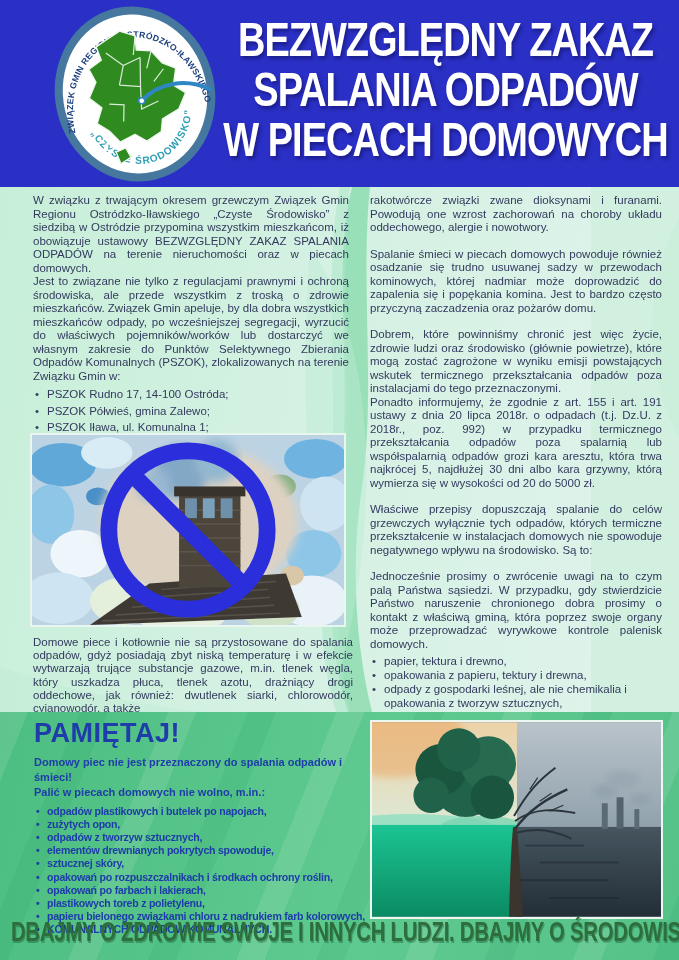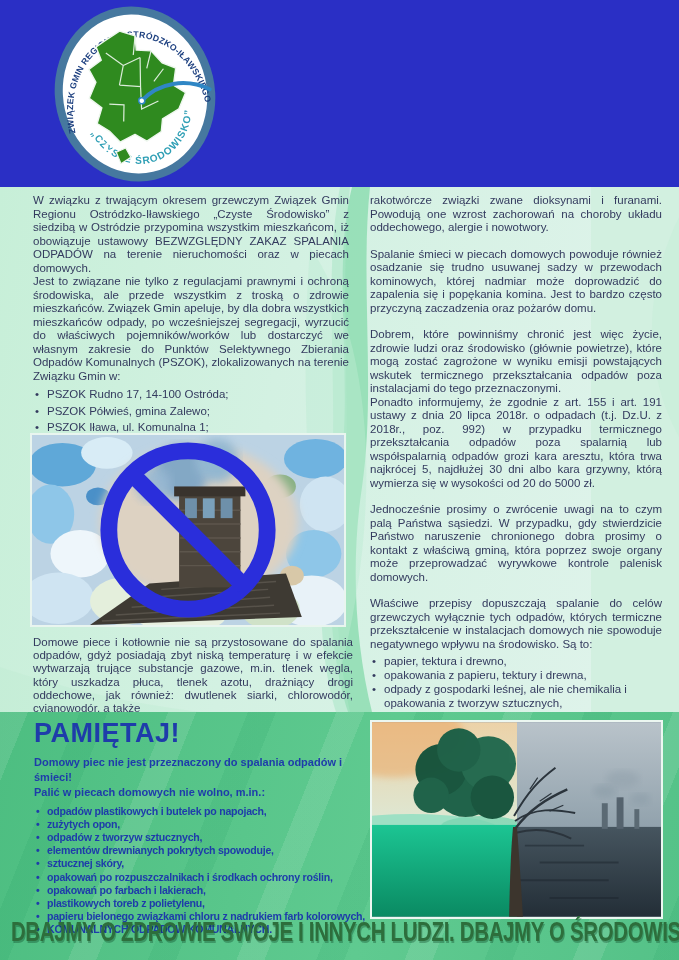--- a/index.html
+++ b/index.html
@@ -75,20 +75,25 @@
         <g>
           <path d="M62,30 L78,24 L92,32 L90,46 L104,50 L112,64 L124,72 L118,88 L128,98 L118,112 L100,118 L96,130 L80,136 L70,127 L54,131 L46,118 L36,108 L44,94 L34,82 L44,68 L40,54 L54,48 L52,34 Z" fill="#2f8a1f" stroke="#eef7ee" stroke-width="1.4" stroke-linejoin="round"></path>
           <path d="M60,42 L74,58 L66,76 M74,58 L92,54 M66,76 L86,82 L92,54 M86,82 L82,104 L100,100 M52,92 L66,96 L62,112 M92,32 L86,50 M104,50 L96,66 M112,70 L100,80" fill="none" stroke="#eef7ee" stroke-width="1.2" opacity=".9"></path>
           <polygon points="48,140 58,138 61,148 50,152" fill="#2f8a1f" stroke="#eef7ee" stroke-width="1.2"></polygon>
           <circle cx="43" cy="133" r="4" fill="none" stroke="#ffffff" stroke-width="1.6"></circle>
           <path d="M84,96 C104,82 132,84 152,100" fill="none" stroke="#2f86c5" stroke-width="4" stroke-linecap="round"></path>
           <circle cx="84" cy="96" r="3" fill="#ffffff" stroke="#2f86c5" stroke-width="1.5"></circle>
         </g>
       </g>
     </svg>
+    <div class="title">
+      <div class="title-line">BEZWZGLĘDNY ZAKAZ</div>
+      <div class="title-line">SPALANIA ODPADÓW</div>
+      <div class="title-line">W PIECACH DOMOWYCH</div>
+    </div>
   </div>
 
   <div class="body">
     <svg class="decor" viewBox="0 0 679 525">
       <path d="M352,0 C330,90 356,200 338,300 C324,380 330,470 348,525 L372,525 C356,460 350,380 362,300 C376,205 360,95 370,0 Z" fill="#7fd8a6" opacity="0.7"></path>
       <path d="M340,0 C320,100 344,230 326,340 C316,410 322,480 336,525 L350,525 C338,470 332,400 342,330 C354,240 338,110 350,0 Z" fill="#a9e6c6" opacity="0.55"></path>
       <path d="M310,60 C372,150 386,320 336,500 C318,430 296,240 310,60 Z" fill="#bdebd2" opacity="0.45"></path>
       <path d="M679,30 C640,110 646,190 679,250 Z" fill="#c6eed8" opacity="0.5"></path>
       <path d="M0,480 C60,500 120,515 200,525 L0,525 Z" fill="#bdebd2" opacity="0.35"></path>
     </svg>
@@ -157,22 +162,22 @@
 
     <div class="col blk-l3">
       <p>Domowe piece i kotłownie nie są przystosowane do spalania odpadów, gdyż posiadają zbyt niską temperaturę i w efekcie wytwarzają trujące substancje gazowe, m.in. tlenek węgla, który uszkadza płuca, tlenek azotu, drażniący drogi oddechowe, jak również: dwutlenek siarki, chlorowodór, cyjanowodór, a także</p>
     </div>
 
     <div class="col col-right">
       <p>rakotwórcze związki zwane dioksynami i furanami. Powodują one wzrost zachorowań na choroby układu oddechowego, alergie i nowotwory.</p>
       <p class="gap">Spalanie śmieci w piecach domowych powoduje również osadzanie się trudno usuwanej sadzy w przewodach kominowych, której nadmiar może doprowadzić do zapalenia się i popękania komina. Jest to bardzo często przyczyną zaczadzenia oraz pożarów domu.</p>
       <p class="gap">Dobrem, które powinniśmy chronić jest więc życie, zdrowie ludzi oraz środowisko (głównie powietrze), które mogą zostać zagrożone w wyniku emisji powstających wskutek termicznego przekształcania odpadów poza instalacjami do tego przeznaczonymi.</p>
       <p>Ponadto informujemy, że zgodnie z art. 155 i art. 191 ustawy z dnia 20 lipca 2018r. o odpadach (t.j. Dz.U. z 2018r., poz. 992) w przypadku termicznego przekształcania odpadów poza spalarnią lub współspalarnią odpadów grozi kara aresztu, która trwa najkrócej 5, najdłużej 30 dni albo kara grzywny, którą wymierza się w wysokości od 20 do 5000 zł.</p>
+      <p class="gap">Właściwe przepisy dopuszczają spalanie do celów grzewczych wyłącznie tych odpadów, których termiczne przekształcenie w instalacjach domowych nie spowoduje negatywnego wpływu na środowisko. Są to:</p>
       <p class="gap">Jednocześnie prosimy o zwrócenie uwagi na to czym palą Państwa sąsiedzi. W przypadku, gdy stwierdzicie Państwo naruszenie chronionego dobra prosimy o kontakt z właściwą gminą, która poprzez swoje organy może przeprowadzać wyrywkowe kontrole palenisk domowych.</p>
-      <p class="gap">Właściwe przepisy dopuszczają spalanie do celów grzewczych wyłącznie tych odpadów, których termiczne przekształcenie w instalacjach domowych nie spowoduje negatywnego wpływu na środowisko. Są to:</p>
       <ul class="plain allowed">
         <li>papier, tektura i drewno,</li>
         <li>opakowania z papieru, tektury i drewna,</li>
         <li>odpady z gospodarki leśnej, ale nie chemikalia i opakowania z tworzyw sztucznych,</li>
         <li>odpady kory i korka</li>
         <li>trociny, wióry i ścinki</li>
       </ul>
     </div>
   </div>
 

